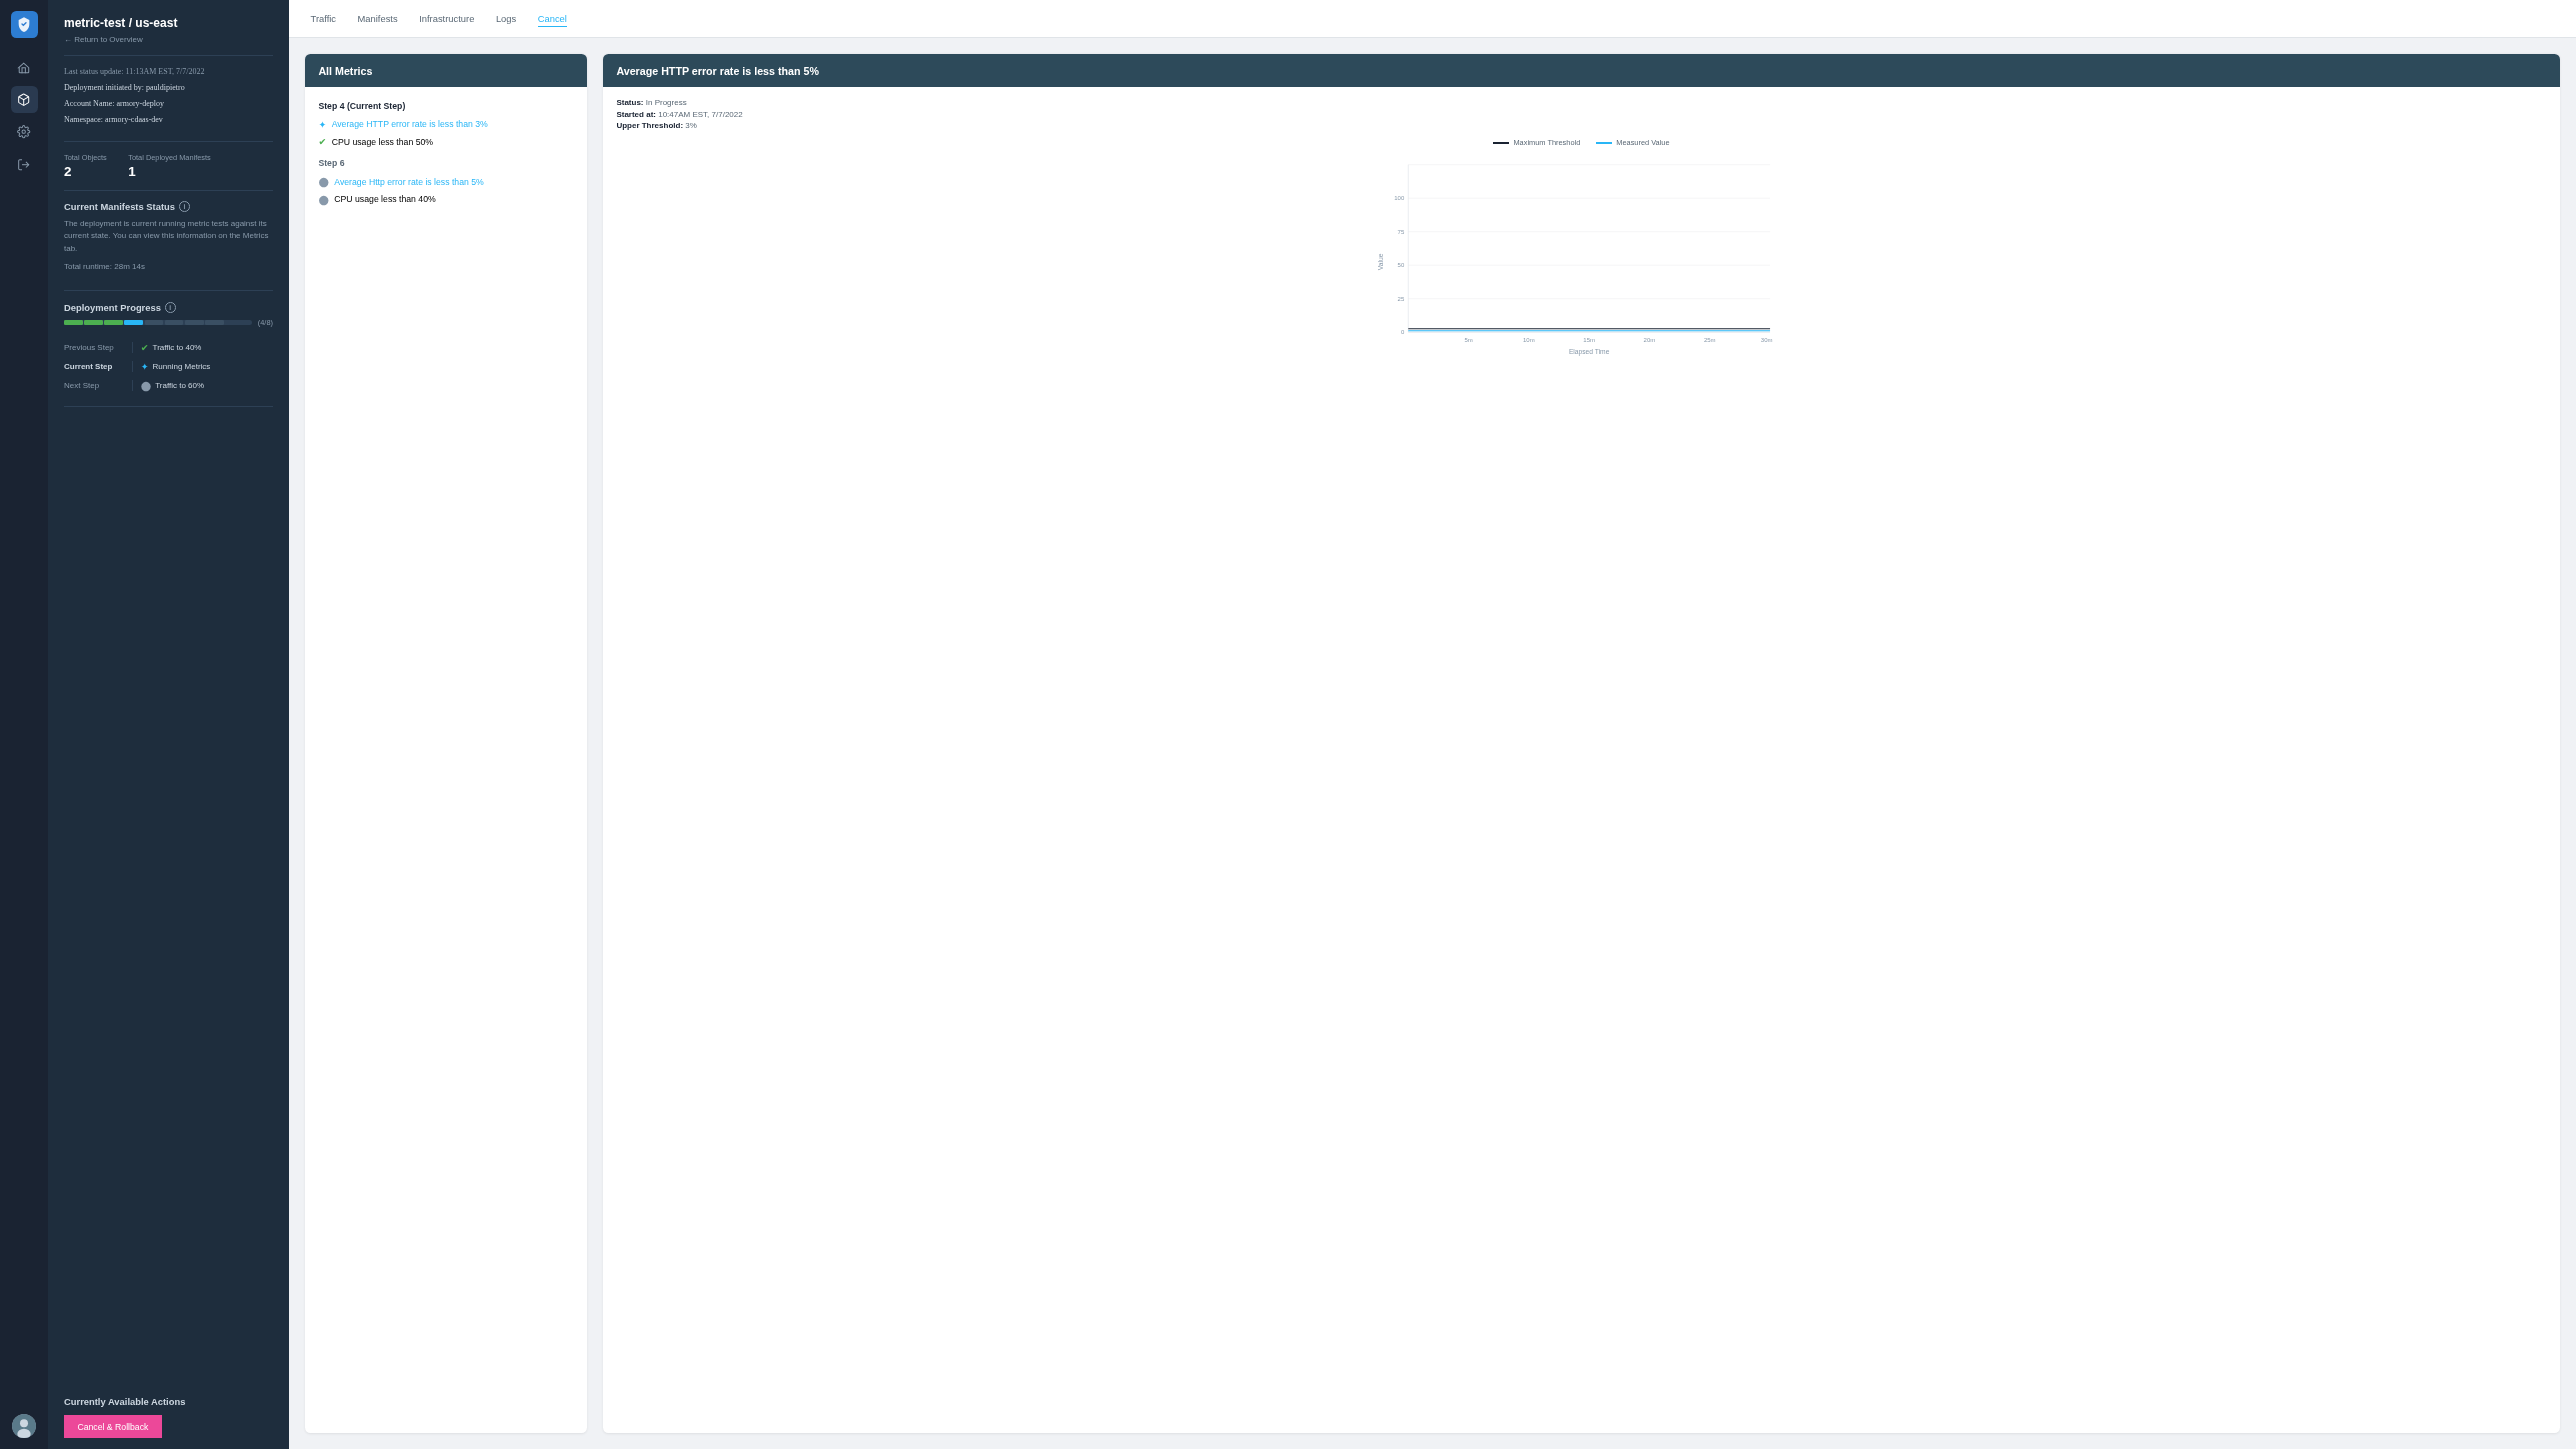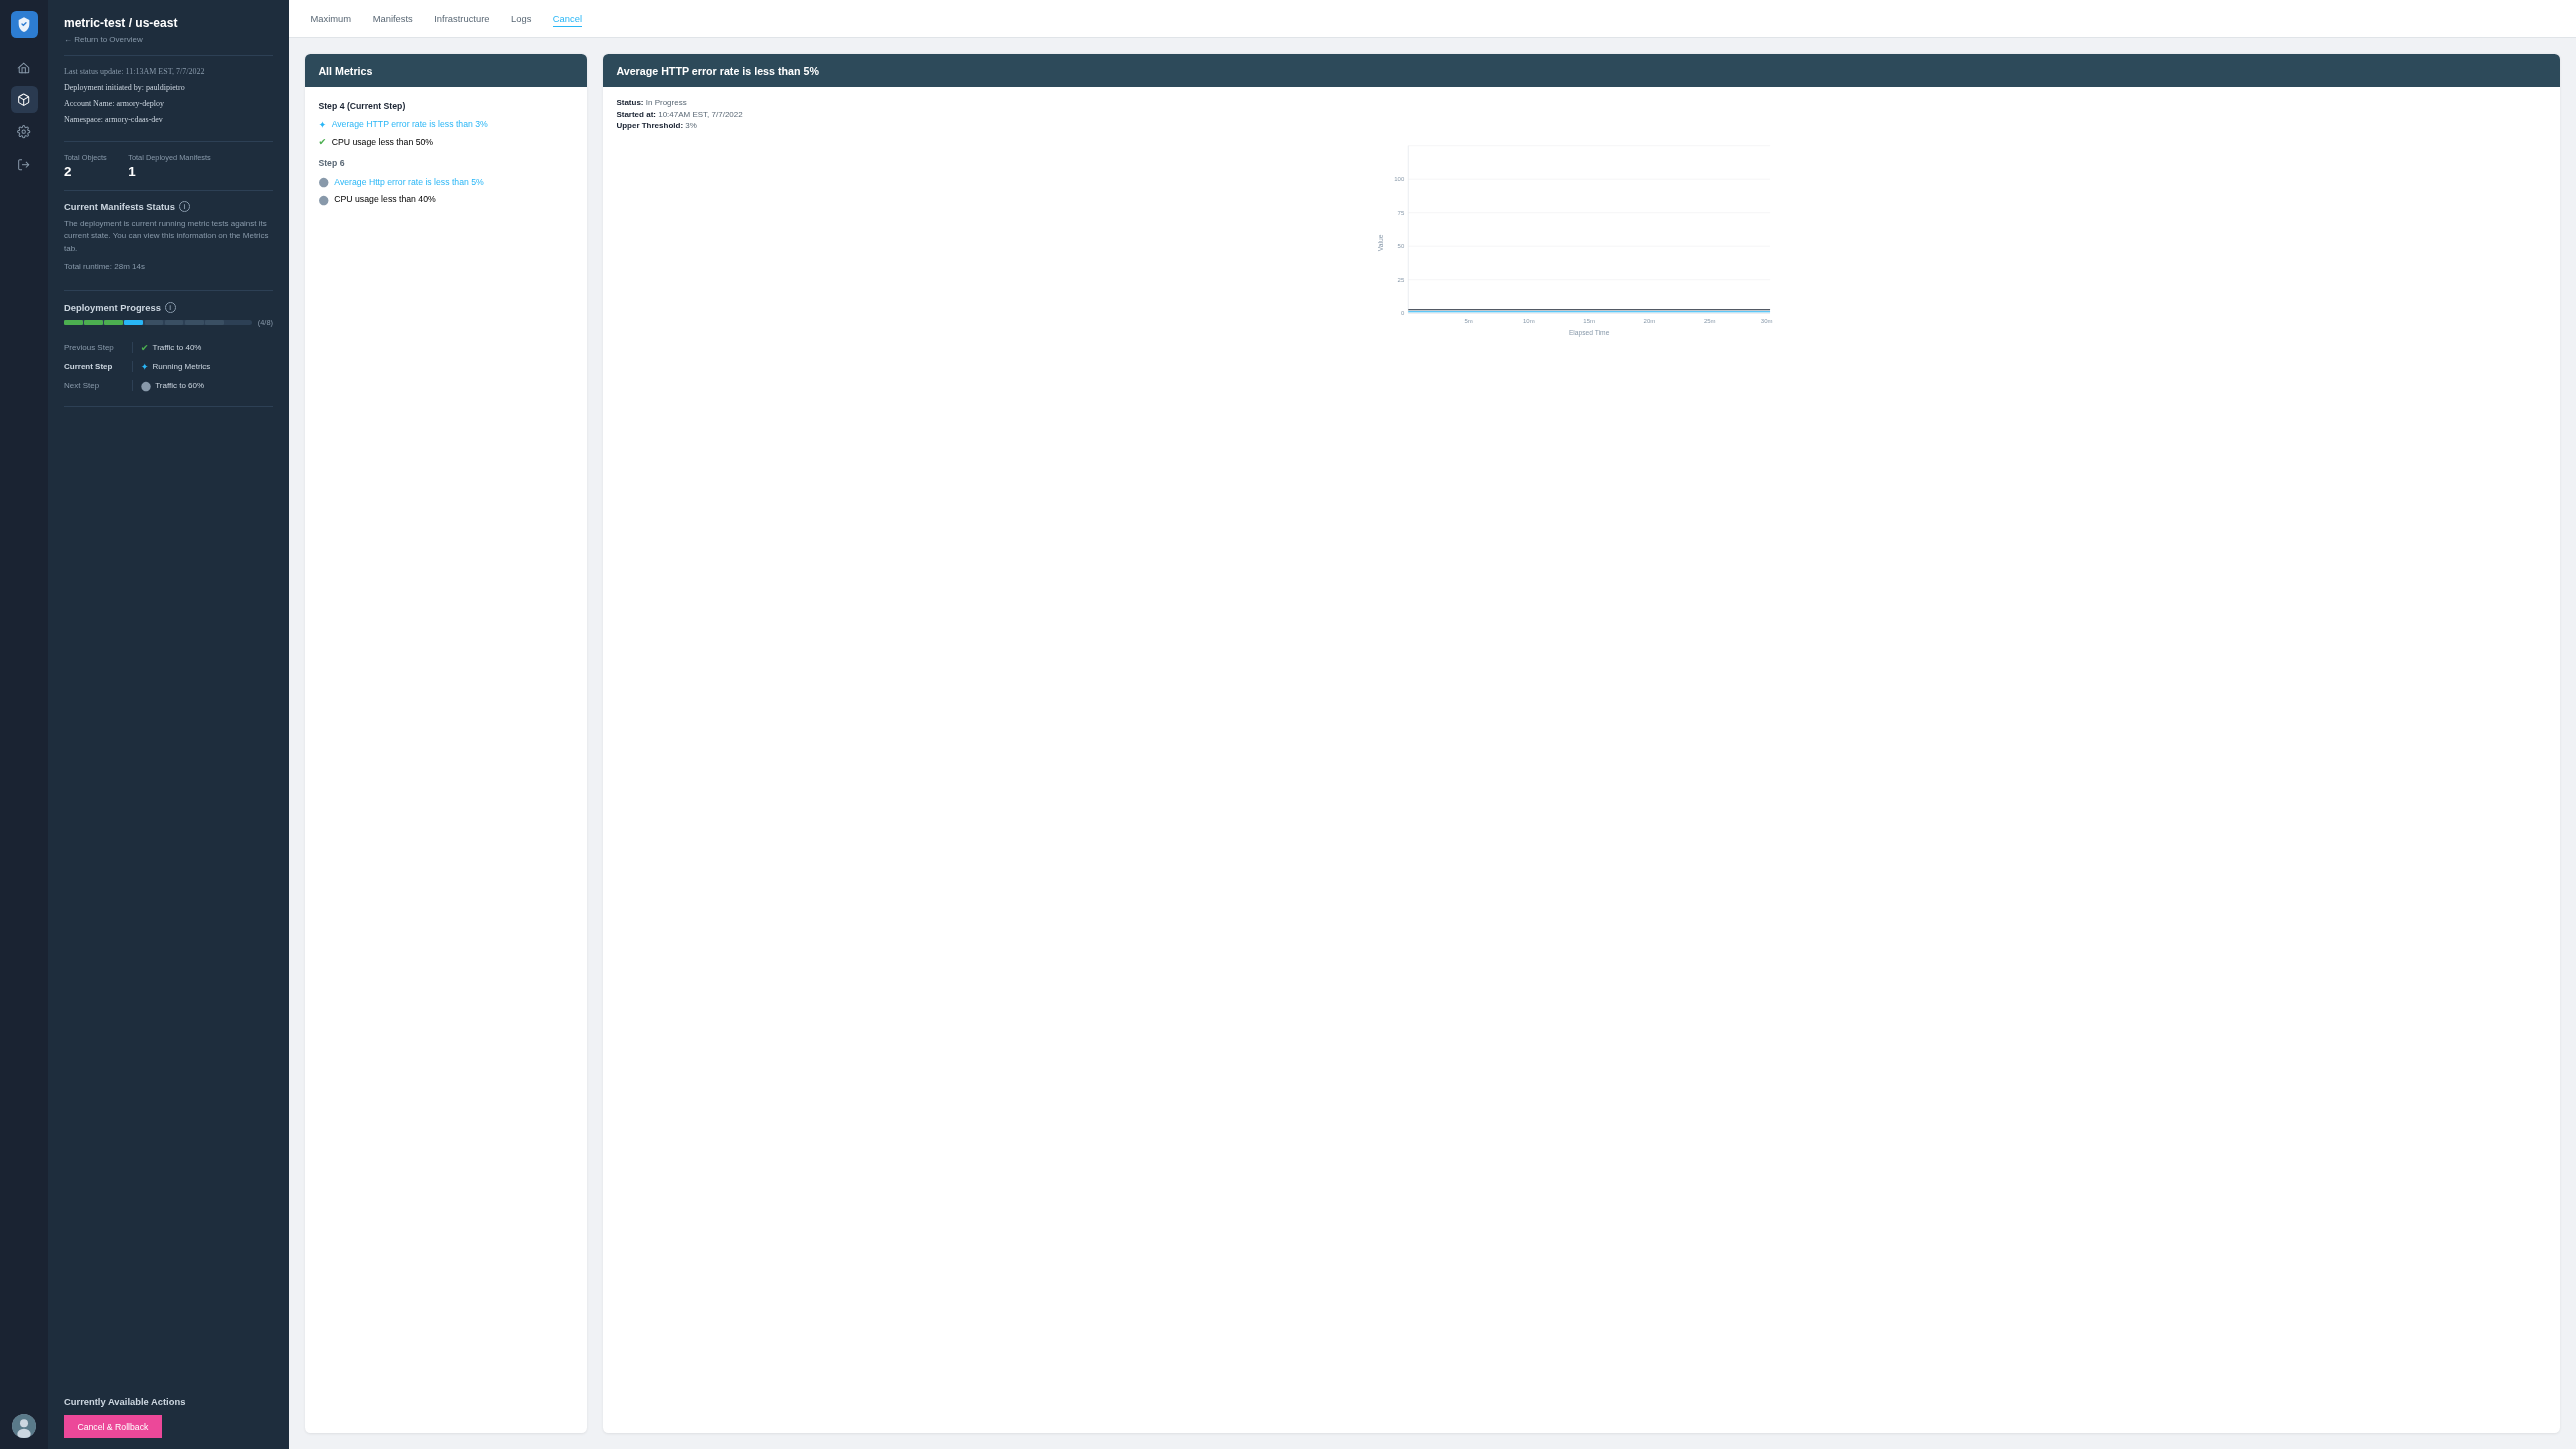--- a/index.html
+++ b/index.html
@@ -460,21 +460,21 @@
 
   <div class="actions-section">
     <div class="actions-title">Currently Available Actions</div>
     <button class="btn-cancel">Cancel &amp; Rollback</button>
   </div>
 </div>
 
 <div class="main-content">
 
   <nav class="top-nav">
-    <a class="nav-tab">Maximum</a>
+    <a class="nav-tab">Traffic</a>
     <a class="nav-tab">Manifests</a>
     <a class="nav-tab">Infrastructure</a>
     <a class="nav-tab">Logs</a>
     <a class="nav-tab active">Cancel</a>
   </nav>
 
   <div class="content-area">
 
     <div class="metrics-card">
       <div class="card-header">All Metrics</div>
@@ -509,20 +509,30 @@
         <div class="detail-meta">
           <strong>Status:</strong> <span>In Progress</span>
         </div>
         <div class="detail-meta">
           <strong>Started at:</strong> <span>10:47AM EST, 7/7/2022</span>
         </div>
         <div class="detail-meta">
           <strong>Upper Threshold:</strong> <span>3%</span>
         </div>
 
+        <div class="chart-legend">
+          <div class="legend-item">
+            <div class="legend-line-black"></div>
+            <span>Maximum Threshold</span>
+          </div>
+          <div class="legend-item">
+            <div class="legend-line-teal"></div>
+            <span>Measured Value</span>
+          </div>
+        </div>
 
         <div class="chart-wrap">
           <svg class="chart" viewBox="0 0 600 300" style="font-size:13px">
 
             <text x="12" y="155" font-size="10" fill="#8899aa" text-anchor="middle" transform="rotate(-90,12,155)">Value</text>
 
             <line x1="50" y1="10" x2="50" y2="260" stroke="#e0e4e8" stroke-width="1"></line>
             <line x1="50" y1="260" x2="590" y2="260" stroke="#e0e4e8" stroke-width="1"></line>
 
             <line x1="50" y1="260" x2="590" y2="260" stroke="#e0e4e8" stroke-width="0.5"></line>

